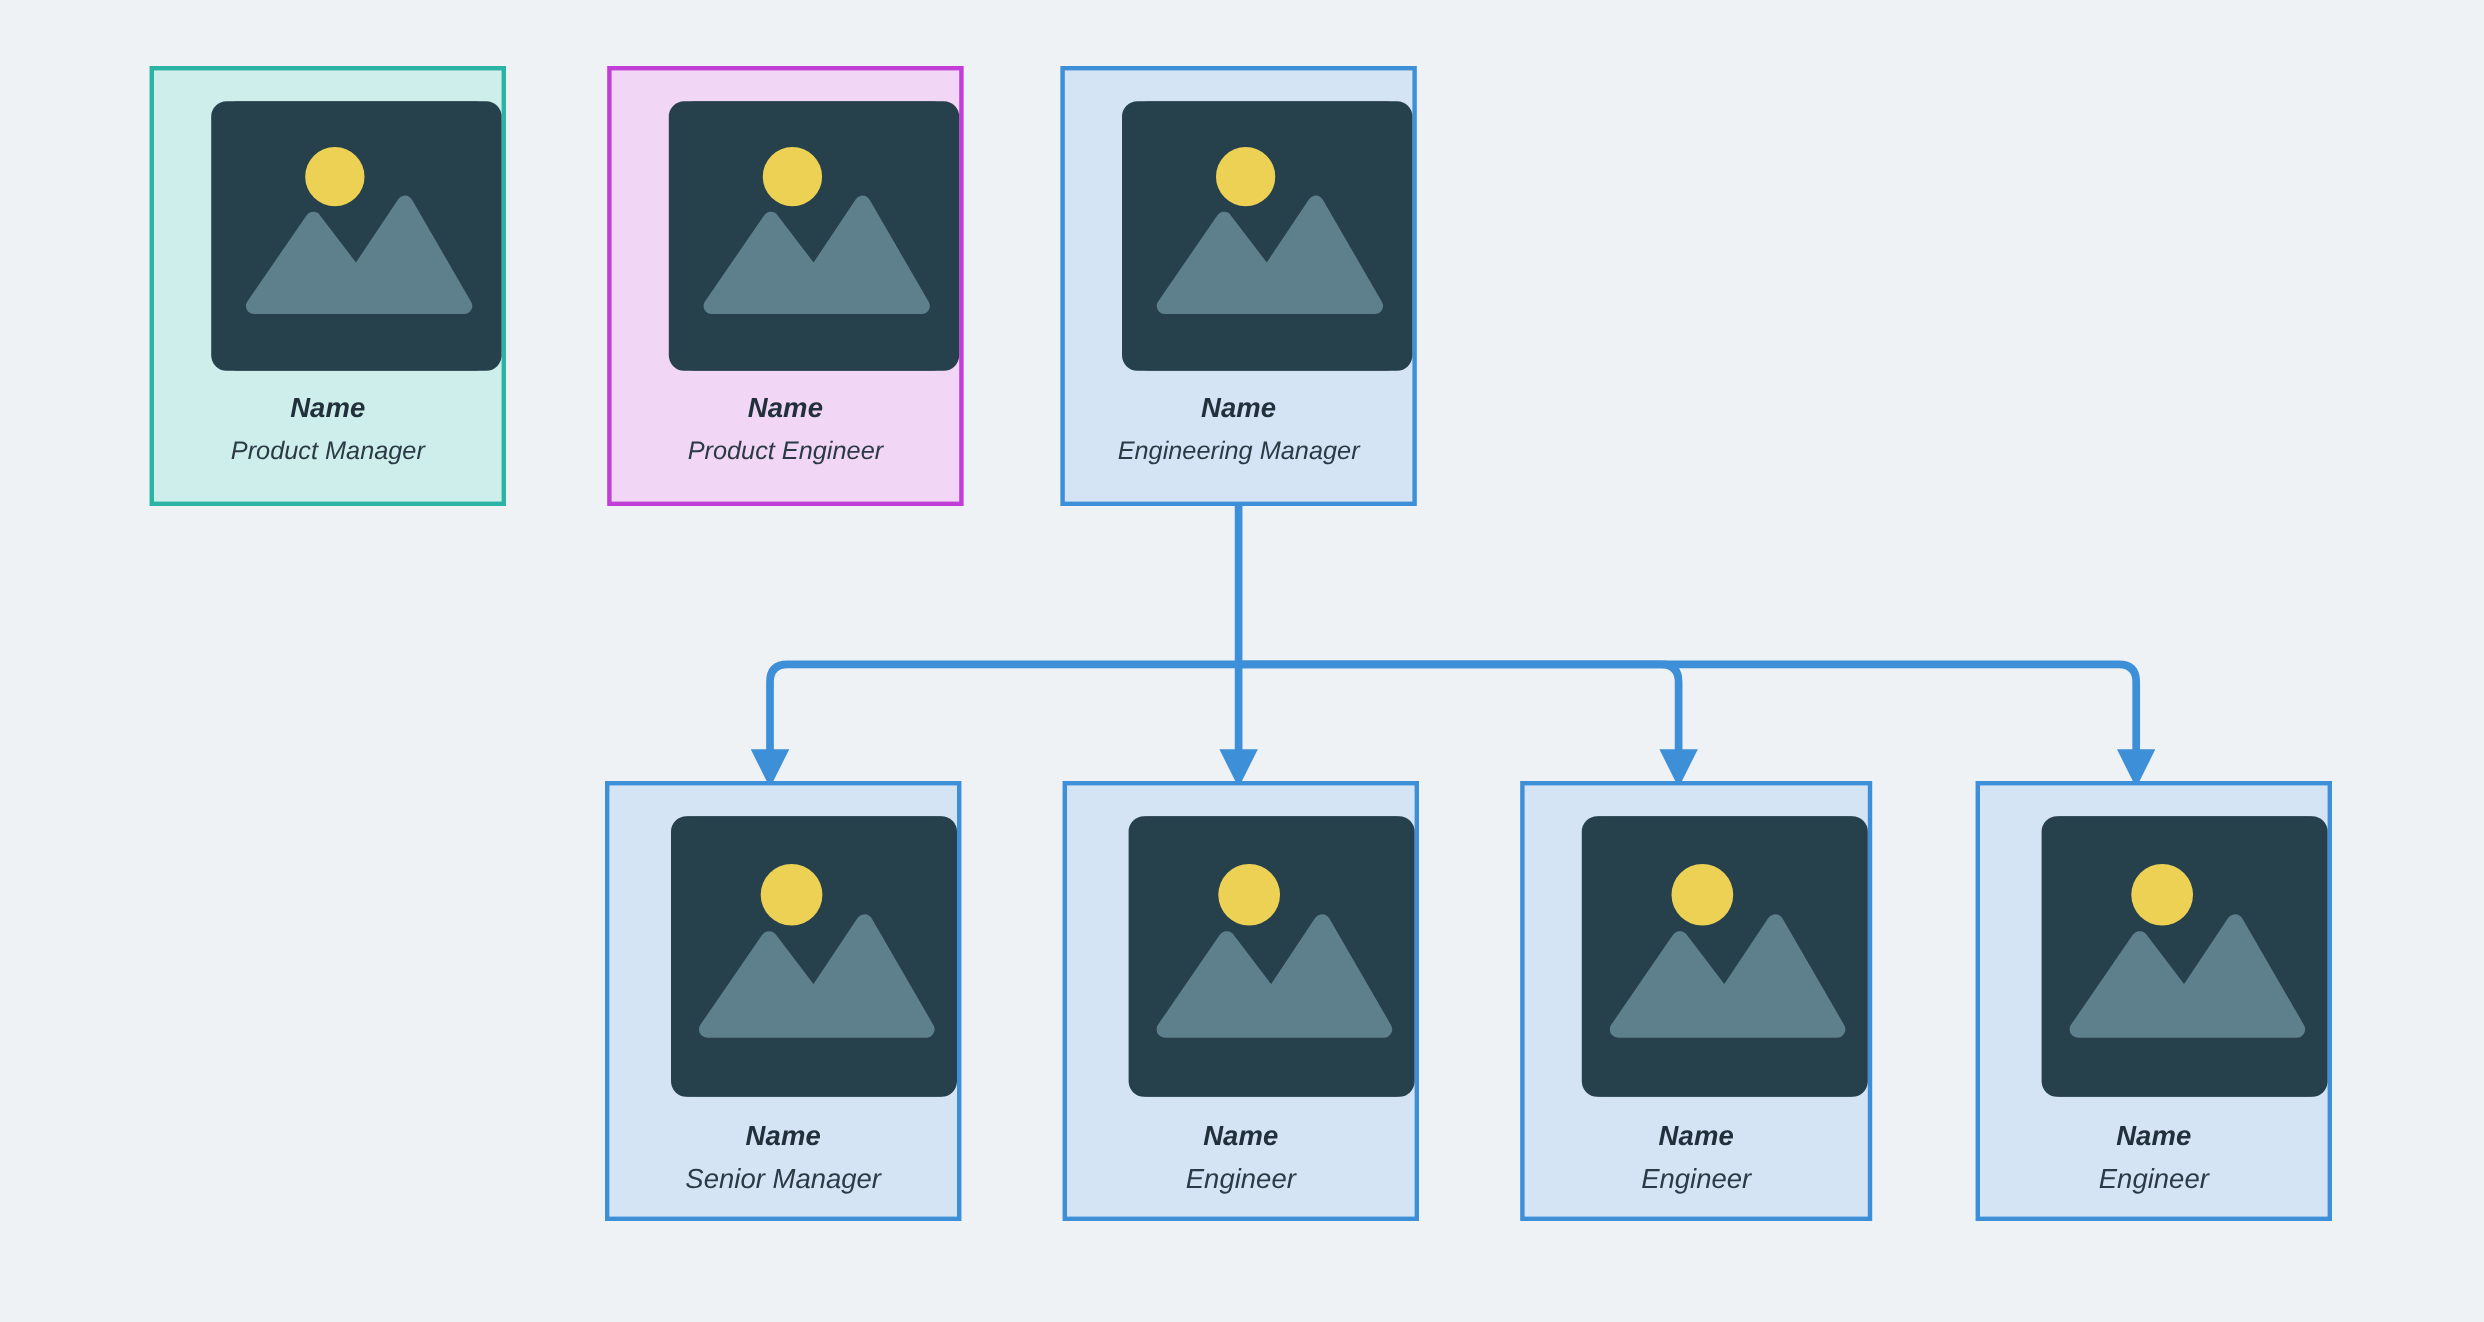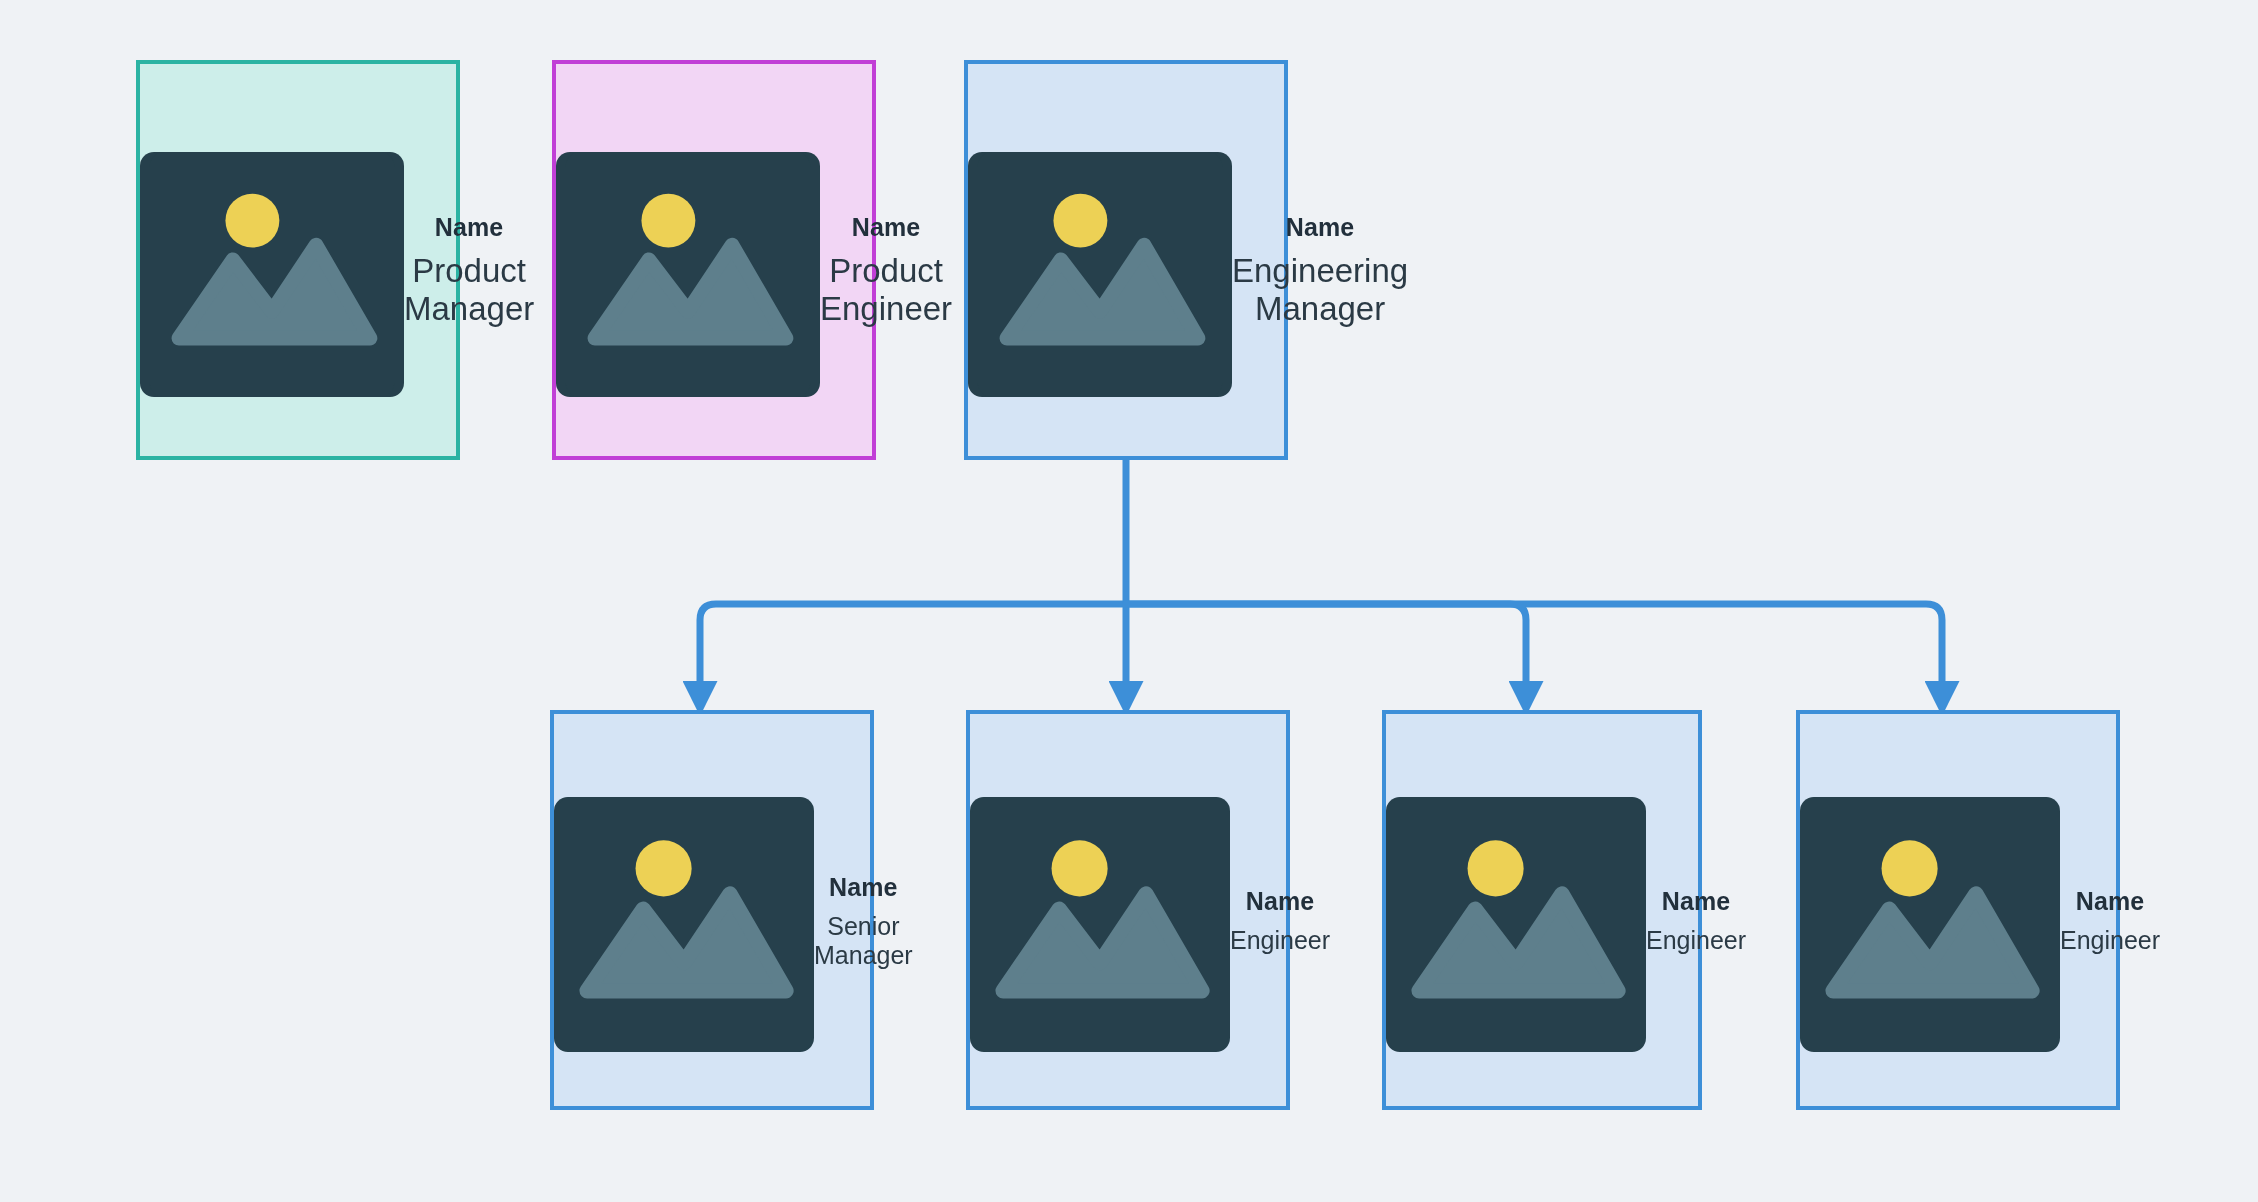--- a/index.html
+++ b/index.html
@@ -33,22 +33,23 @@
   }
 
   
   .card {
     position: absolute;
     z-index: 2;
     box-sizing: border-box;
     border-style: solid;
     border-width: 4px;
     display: flex;
-    flex-direction: row;
-    align-items: center;
+    flex-direction: column;
+    align-items: flex-end;
+    font-style: italic;
   }
   .thumb {
     background: #26404c;
     border-radius: 14px;
     display: block;
   }
   .card-text {
     width: 100%;
     text-align: center;
     box-sizing: border-box;
@@ -59,21 +60,21 @@
     letter-spacing: 0.1px;
   }
   .card-role {
     color: #2b3a45;
     font-weight: normal;
   }
 
   
   .row-top .thumb { width: 264px; height: 245px; margin-top: 28px; }
   .row-top .card-name { font-size: 25px; margin-top: 20px; }
-  .row-top .card-role { font-size: 33px; margin-top: 10px; }
+  .row-top .card-role { font-size: 23px; margin-top: 10px; }
 
   
   .row-bottom .thumb { width: 260px; height: 255px; margin-top: 28px; }
   .row-bottom .card-name { font-size: 25px; margin-top: 22px; }
   .row-bottom .card-role { font-size: 25px; margin-top: 10px; }
 
   svg.ph { display: block; }
 </style>
 </head>
 <body>

